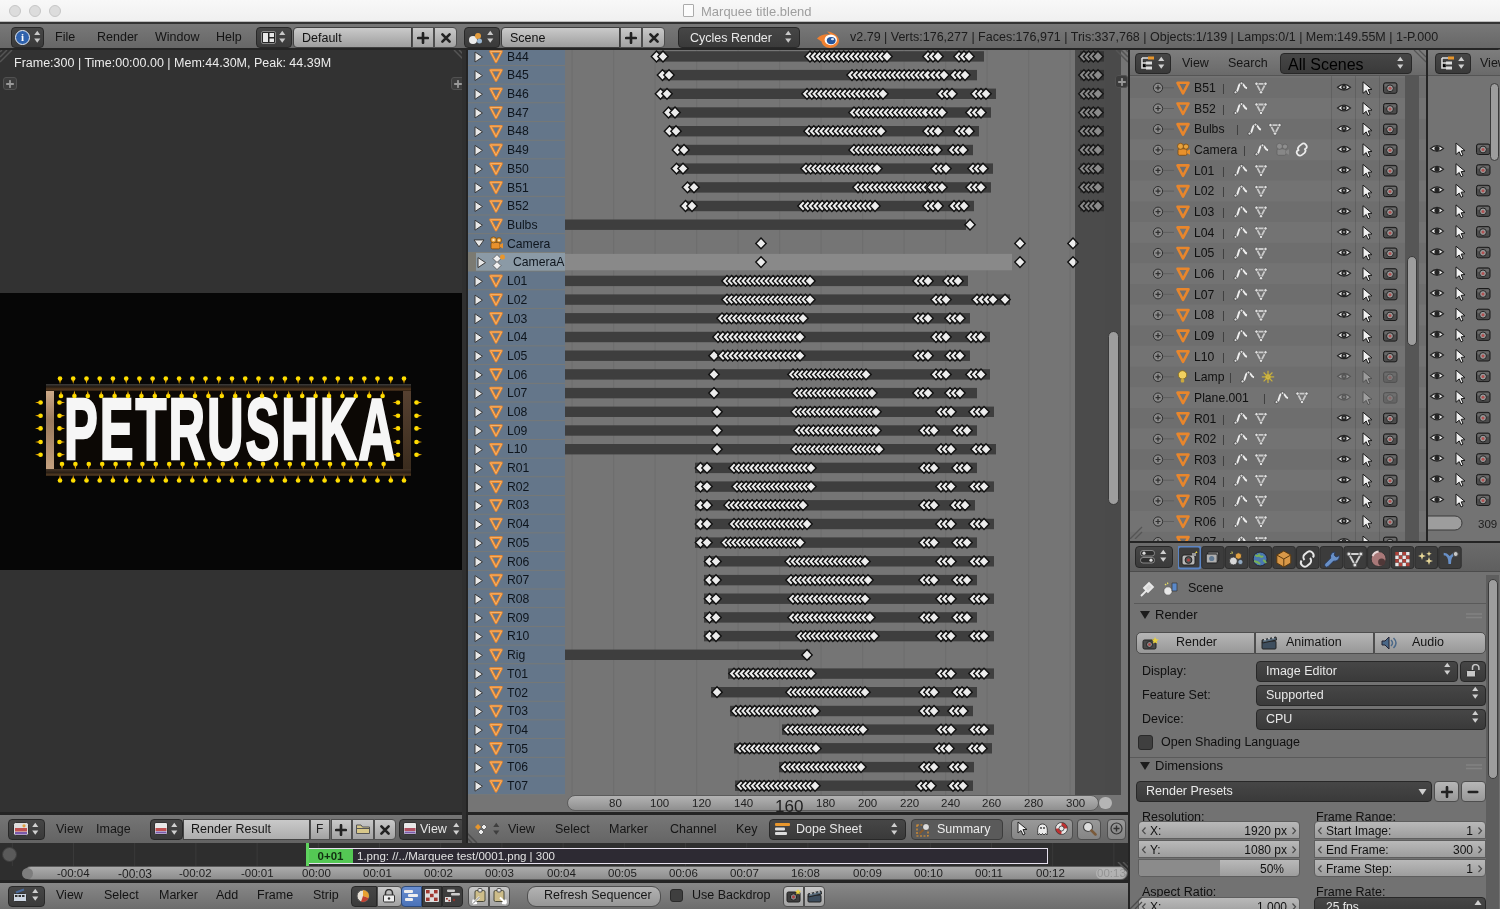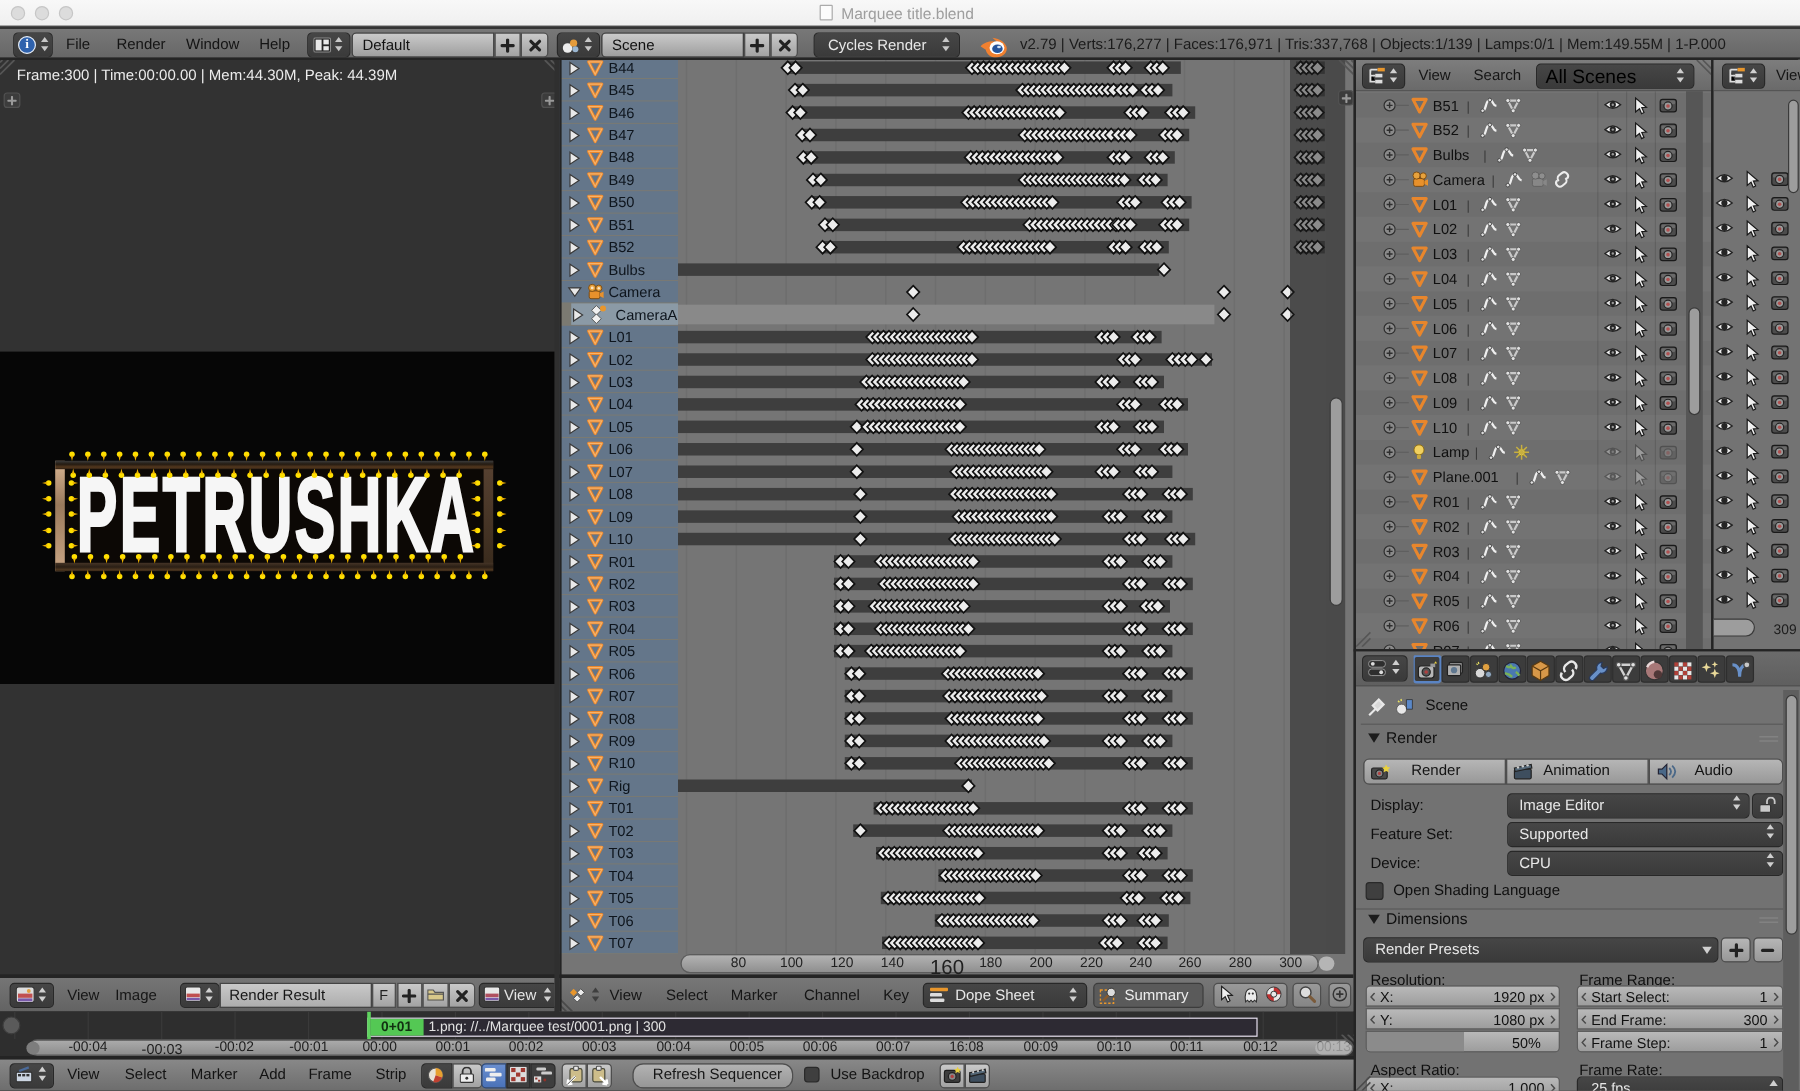--- a/index.html
+++ b/index.html
@@ -2397,21 +2397,21 @@
       <div class="abs" style="left:0px;top:0px;width:81px;height:17.5px;background:#8b8b8b"></div>
     </div>
     <div class="txt" style="left:130px;top:318.5px;font-size:12px;color:#111">50%</div>
     <div class="abs" style="left:184px;top:278px;width:172px;height:17.5px;background:linear-gradient(#b9b9b9,#9d9d9d);border:1px solid #5e5e5e;border-radius:4px 4px 0 0"></div>
     <svg class="abs" style="left:186.5px;top:283.5px" width="6" height="8">
       <path d="M4.5 0.5 L1.5 3.8 L4.5 7" fill="none" stroke="#4a4a4a" stroke-width="1.2"></path>
     </svg>
     <svg class="abs" style="left:347px;top:283.5px" width="6" height="8">
       <path d="M1.5 0.5 L4.5 3.8 L1.5 7" fill="none" stroke="#4a4a4a" stroke-width="1.2"></path>
     </svg>
-    <div class="txt" style="left:196px;top:280.5px;font-size:12px;color:#111">Start Select:</div>
+    <div class="txt" style="left:196px;top:280.5px;font-size:12px;color:#111">Start Image:</div>
     <div class="txt" style="right:27px;top:280.5px;font-size:12px;color:#111">1</div>
     <div class="abs" style="left:184px;top:297px;width:172px;height:17.5px;background:linear-gradient(#b9b9b9,#9d9d9d);border:1px solid #5e5e5e;border-radius:0"></div>
     <svg class="abs" style="left:186.5px;top:302.5px" width="6" height="8">
       <path d="M4.5 0.5 L1.5 3.8 L4.5 7" fill="none" stroke="#4a4a4a" stroke-width="1.2"></path>
     </svg>
     <svg class="abs" style="left:347px;top:302.5px" width="6" height="8">
       <path d="M1.5 0.5 L4.5 3.8 L1.5 7" fill="none" stroke="#4a4a4a" stroke-width="1.2"></path>
     </svg>
     <div class="txt" style="left:196px;top:299.5px;font-size:12px;color:#111">End Frame:</div>
     <div class="txt" style="right:27px;top:299.5px;font-size:12px;color:#111">300</div>

